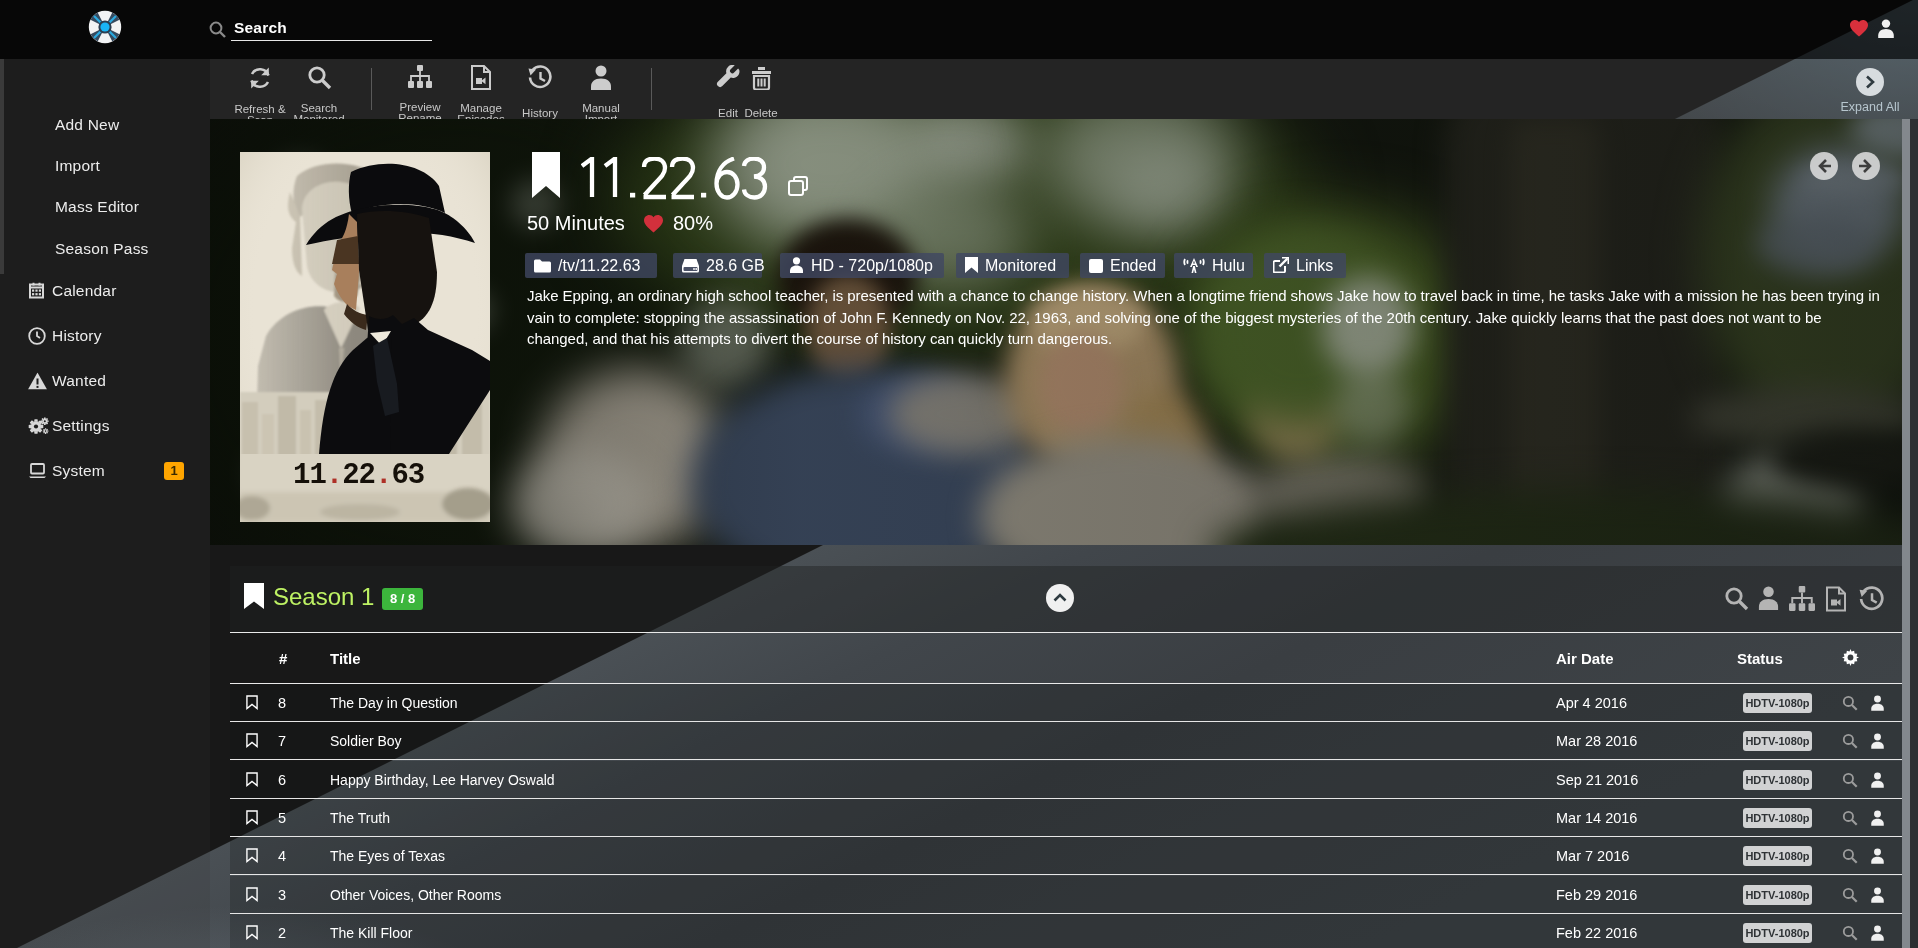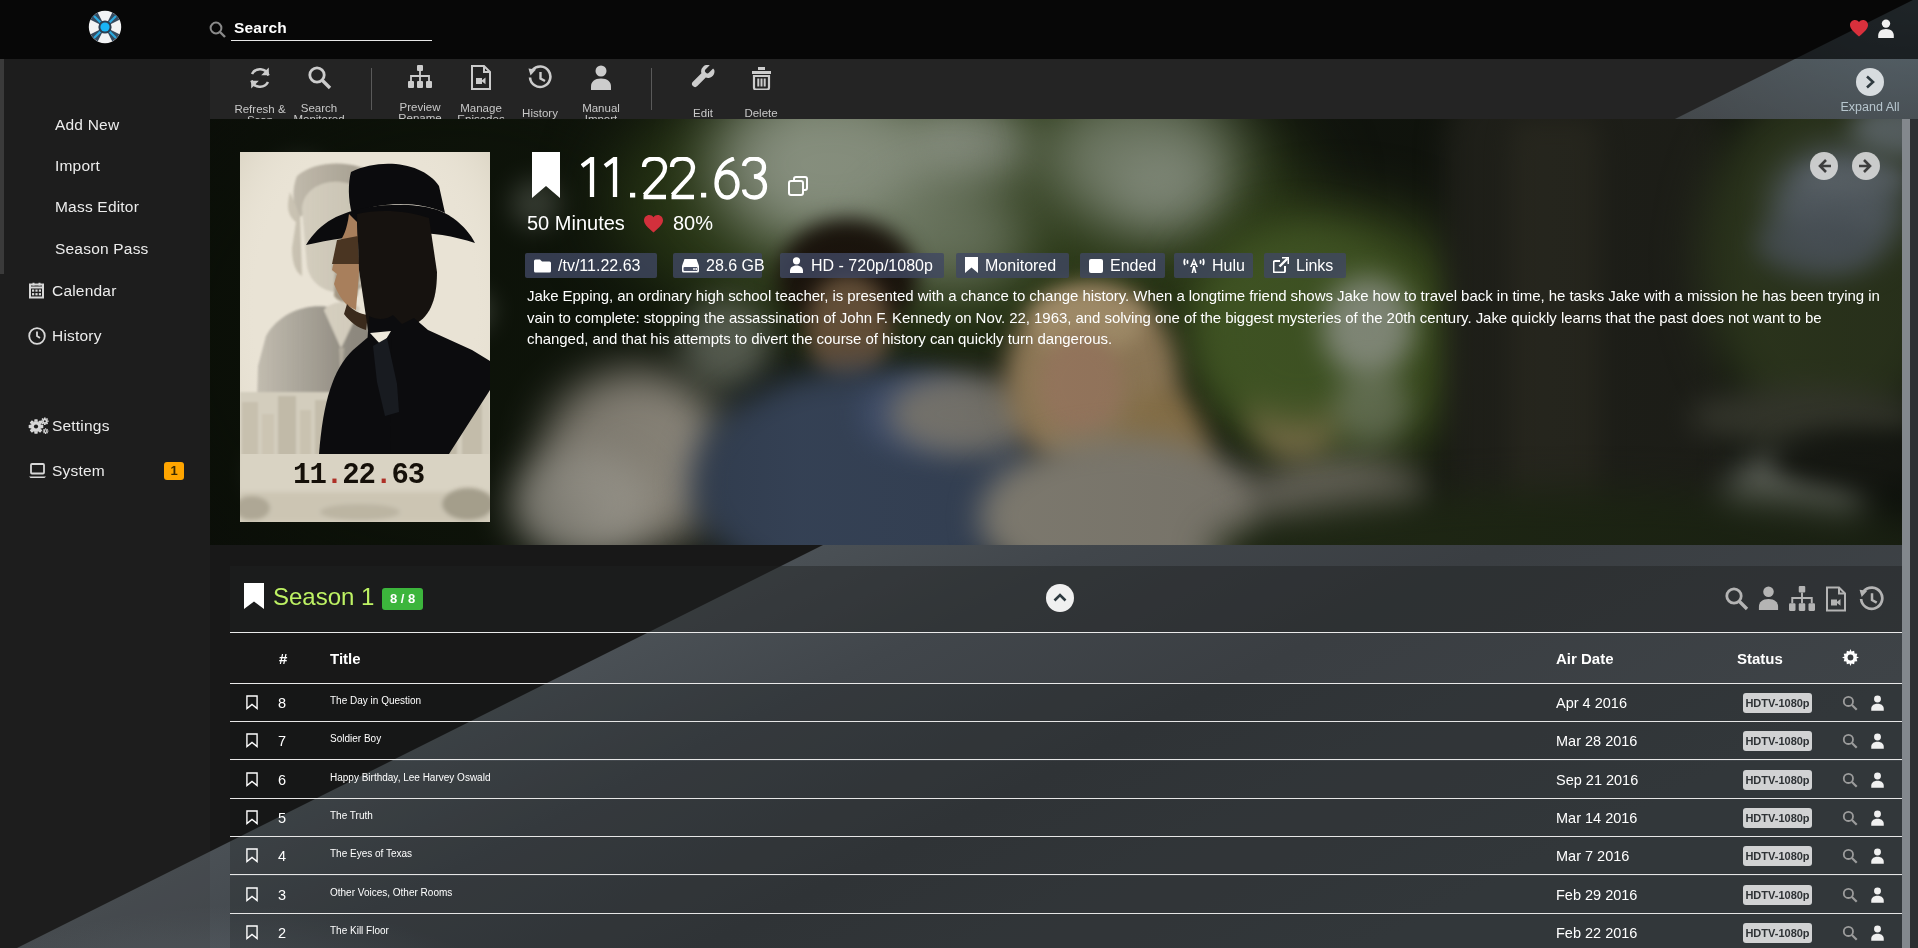--- a/index.html
+++ b/index.html
@@ -73,21 +73,21 @@
 #sb-collapse svg { position:absolute; left:6px; top:6px; }
 .sb-ico { position:absolute; top:20px; }
 
 #thead { position:absolute; left:230px; top:632px; width:1672px; height:52px;
   border-top:1px solid #eaeaea; border-bottom:1px solid #eaeaea; color:#fff; font-size:15px; font-weight:700; }
 #thead div { position:absolute; top:17px; }
 .erow { position:absolute; left:230px; width:1672px; height:38px; background:rgba(17,18,19,0.25);
   border-bottom:1px solid #e6e6e6; color:#fff; }
 .erow .bm { position:absolute; left:16px; top:11px; }
 .erow .num { position:absolute; left:44px; width:16px; top:11px; font-size:14.5px; text-align:center; }
-.erow .ttl { position:absolute; left:100px; top:11px; font-size:10px; font-weight:500; }
+.erow .ttl { position:absolute; left:100px; top:11px; font-size:14px; font-weight:500; }
 .erow .date { position:absolute; left:1326px; top:11px; font-size:14.5px; }
 .erow .st { position:absolute; left:1513px; top:9px; width:69px; height:20px; background:rgba(222,224,225,0.92);
   border-radius:3px; color:#2e3235; font-size:11px; font-weight:700; text-align:center; line-height:20px; }
 .erow .ri1 { position:absolute; left:1612px; top:11px; }
 .erow .ri2 { position:absolute; left:1640px; top:11px; }
 
 #sbar-track { position:absolute; left:1902px; top:119px; width:16px; height:829px; background:#2c2f32; }
 #sbar-thumb { position:absolute; left:1902px; top:119px; width:8px; height:829px; background:#83888d; }
 </style>
 </head>
@@ -122,20 +122,28 @@
         </svg>
       <span class="lbl">Calendar</span>
     </div>
     <div class="mi" style="top:256px">
       <svg width="18" height="18" viewBox="0 0 18 18">
           <circle cx="9" cy="9" r="7.8" fill="none" stroke="#d8d8d8" stroke-width="1.8"></circle>
           <path d="M9 4.5 V9 L12 11" fill="none" stroke="#d8d8d8" stroke-width="1.8"></path>
         </svg>
       <span class="lbl">History</span>
     </div>
+    <div class="mi" style="top:301px">
+      <svg width="19" height="17" viewBox="0 0 19 17">
+          <path d="M9.5 0 L19 17 H0 Z" fill="#d8d8d8"></path>
+          <rect x="8.5" y="6" width="2" height="6" fill="#1d1d1d"></rect>
+          <rect x="8.5" y="13.4" width="2" height="2" fill="#1d1d1d"></rect>
+        </svg>
+      <span class="lbl">Wanted</span>
+    </div>
     <div class="mi" style="top:346px">
       <svg width="21" height="19" viewBox="0 0 21 19">
           <circle cx="8" cy="10" r="5.2" fill="#d8d8d8"></circle>
           <path d="M12.8 8.1 L15.3 8.5 L15.3 11.5 L12.8 11.9 Z M12.8 12.1 L14.2 14.1 L12.1 16.2 L10.1 14.8 Z M9.9 14.8 L9.5 17.3 L6.5 17.3 L6.1 14.8 Z M5.9 14.8 L3.9 16.2 L1.8 14.1 L3.2 12.1 Z M3.2 11.9 L0.7 11.5 L0.7 8.5 L3.2 8.1 Z M3.2 7.9 L1.8 5.9 L3.9 3.8 L5.9 5.2 Z M6.1 5.2 L6.5 2.7 L9.5 2.7 L9.9 5.2 Z M10.1 5.2 L12.1 3.8 L14.2 5.9 L12.8 7.9 Z" fill="#d8d8d8"></path>
           <circle cx="8" cy="10" r="2.1" fill="#1d1d1d"></circle>
           <circle cx="16.8" cy="4.8" r="2.6" fill="#d8d8d8"></circle>
           <path d="M19.2 3.8 L20.6 4.0 L20.6 5.6 L19.2 5.8 Z M19.2 5.8 L20.1 7.0 L19.0 8.1 L17.8 7.2 Z M17.8 7.2 L17.6 8.6 L16.0 8.6 L15.8 7.2 Z M15.8 7.2 L14.6 8.1 L13.5 7.0 L14.4 5.8 Z M14.4 5.8 L13.0 5.6 L13.0 4.0 L14.4 3.8 Z M14.4 3.8 L13.5 2.6 L14.6 1.5 L15.8 2.4 Z M15.8 2.4 L16.0 1.0 L17.6 1.0 L17.8 2.4 Z M17.8 2.4 L19.0 1.5 L20.1 2.6 L19.2 3.8 Z" fill="#d8d8d8"></path>
           <circle cx="16.8" cy="4.8" r="1.0" fill="#1d1d1d"></circle>
           <circle cx="17.6" cy="14.6" r="1.9" fill="#d8d8d8"></circle>
           <path d="M19.4 13.9 L20.4 14.0 L20.4 15.2 L19.4 15.3 Z M19.3 15.3 L20.0 16.2 L19.2 17.0 L18.3 16.3 Z M18.3 16.4 L18.2 17.4 L17.0 17.4 L16.9 16.4 Z M16.9 16.3 L16.0 17.0 L15.2 16.2 L15.9 15.3 Z M15.8 15.3 L14.8 15.2 L14.8 14.0 L15.8 13.9 Z M15.9 13.9 L15.2 13.0 L16.0 12.2 L16.9 12.9 Z M16.9 12.8 L17.0 11.8 L18.2 11.8 L18.3 12.8 Z M18.3 12.9 L19.2 12.2 L20.0 13.0 L19.3 13.9 Z" fill="#d8d8d8"></path>
@@ -229,21 +237,21 @@
       <div class="tlab">History</div>
     </div>
     <div class="tbtn" style="left:363px;width:56px">
       <svg width="24" height="25" viewBox="0 0 24 25">
           <circle cx="12" cy="6" r="5.5" fill="#cccccc"></circle>
           <path d="M12 13.5 C5.5 13.5 2 17 2 21.5 L2 25 L22 25 L22 21.5 C22 17 18.5 13.5 12 13.5 Z" fill="#cccccc"></path>
         </svg>
       <div class="tlab">Manual<br>Import</div>
     </div>
     <div class="tsep" style="left:441px"></div>
-    <div class="tbtn" style="left:469px;width:48px">
+    <div class="tbtn" style="left:494px;width:48px">
       <svg width="25" height="25" viewBox="0 0 25 25">
           <path d="M23.5 6.5 a6.5 6.5 0 0 1 -8.7 6.1 L6.3 21.1 a3.1 3.1 0 0 1 -4.4 -4.4 L10.4 8.2 a6.5 6.5 0 0 1 8.3 -8 l-4 4 a2.4 2.4 0 0 0 3.4 3.4 l4 -4 c.9 .8 1.4 1.8 1.4 2.9 z" fill="#cccccc"></path>
         </svg>
       <div class="tlab">Edit</div>
     </div>
     <div class="tbtn" style="left:527px;width:48px">
       <svg width="21" height="25" viewBox="0 0 21 25">
           <rect x="1" y="6" width="19" height="3" fill="#cccccc"></rect>
           <rect x="7" y="2" width="7" height="3" fill="#cccccc"></rect>
           <path d="M3 11 H18 V22.5 a2 2 0 0 1 -2 2 H5 a2 2 0 0 1 -2 -2 Z" fill="none" stroke="#cccccc" stroke-width="2.2"></path>

